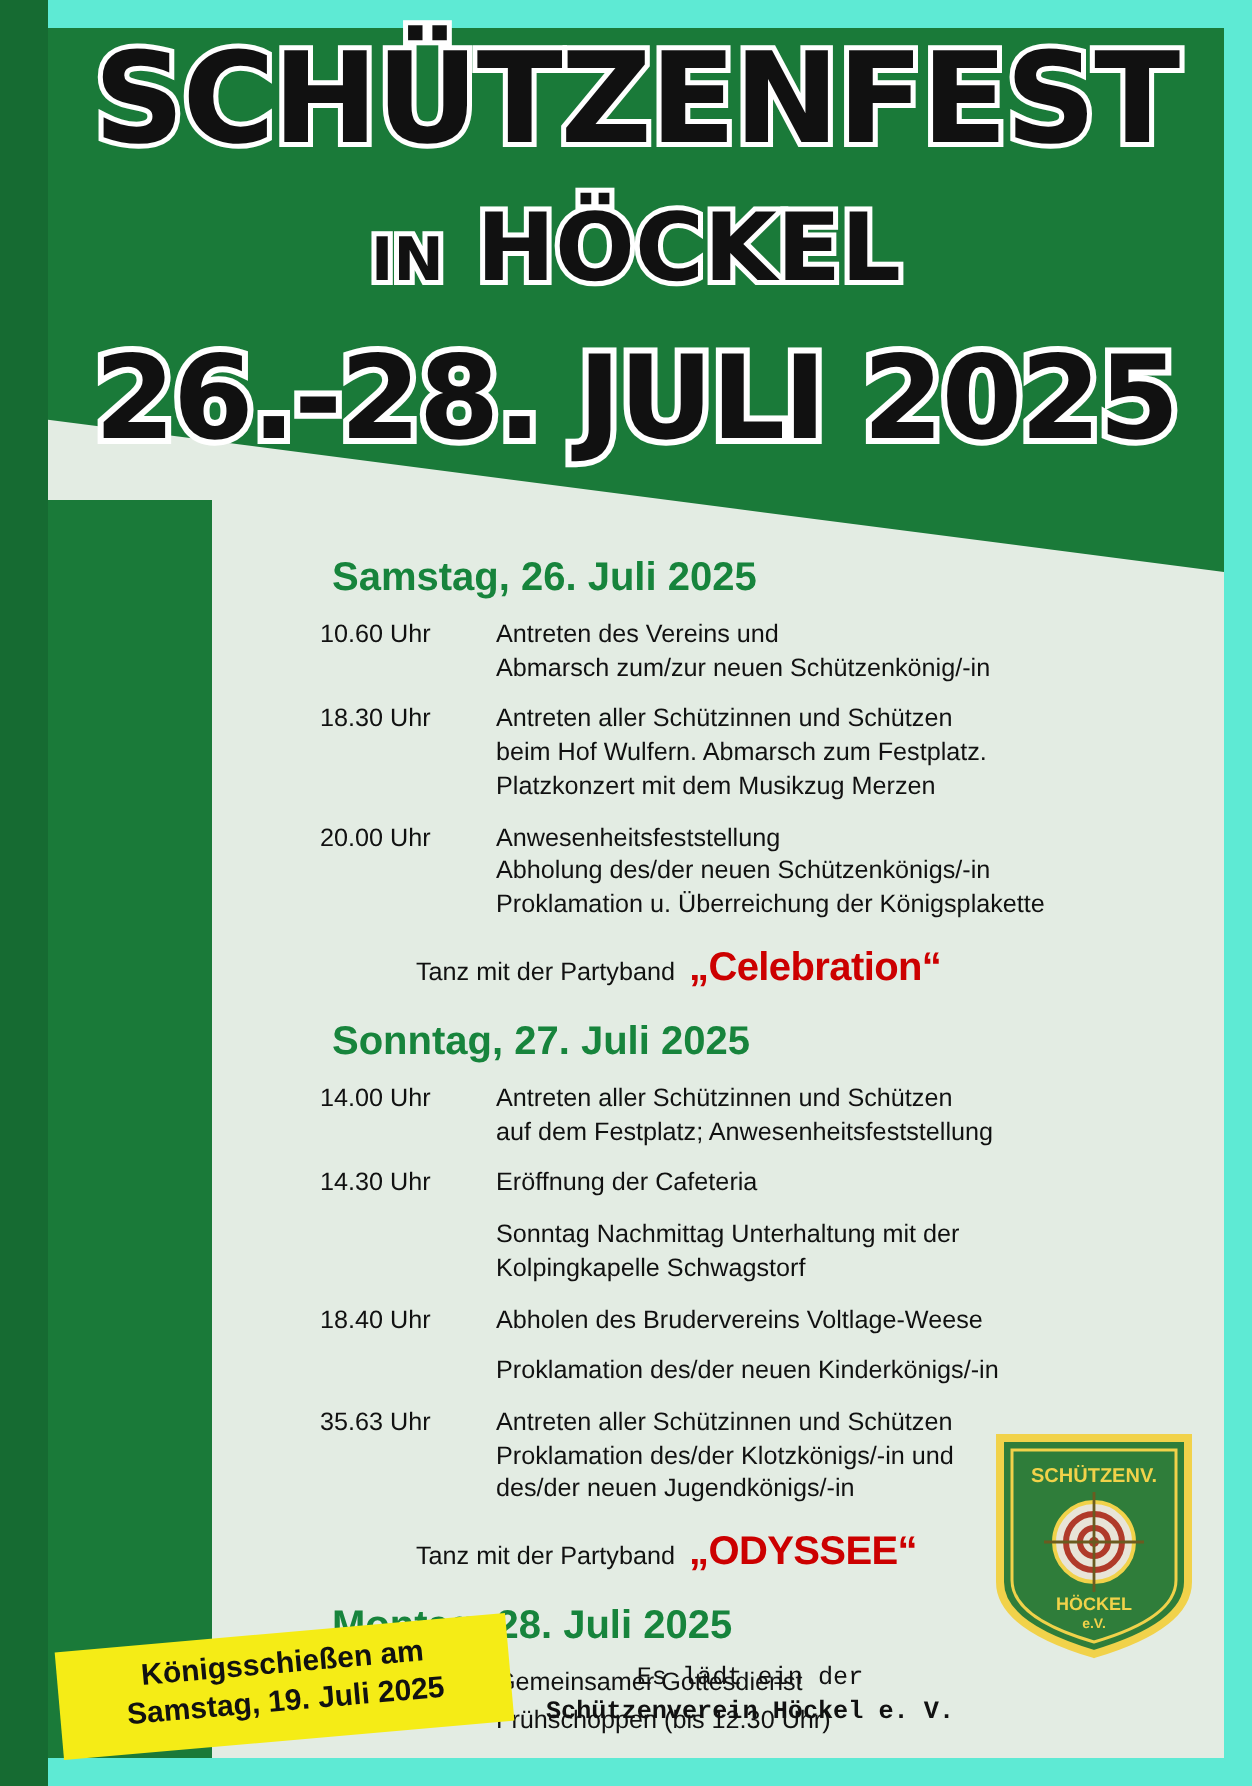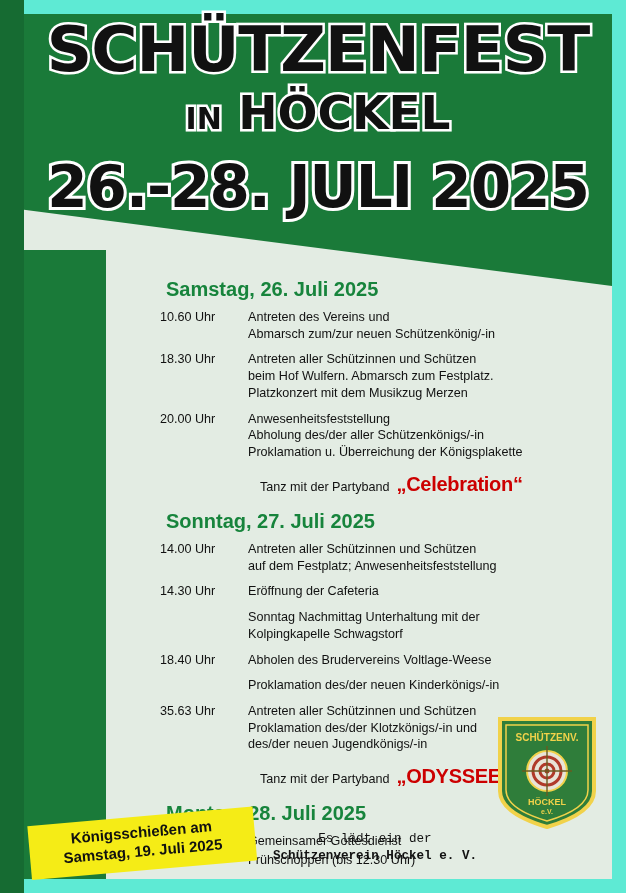--- a/index.html
+++ b/index.html
@@ -56,21 +56,21 @@
     margin:0;
     line-height:1.0;
     font-family:"DejaVu Sans", sans-serif;
   }
   .title-2{
     font-weight:bold;
     font-size:47px;
     color:#111;
     -webkit-text-stroke:5px #ffffff;
     paint-order:stroke fill;
-    margin:8px 0 0 0;
+    margin:20px 0 0 0;
     line-height:1.0;
     font-family:"DejaVu Sans", sans-serif;
   }
   .title-2 .small{
     font-size:30px;
   }
   .title-3{
     font-weight:bold;
     font-size:58px;
     color:#111;
@@ -108,21 +108,21 @@
   .desc{
     font-size:12.6px;
     color:#111;
     line-height:1.33;
   }
   .row.gap{margin-top:9px;}
   .band{
     font-size:12.6px;
     color:#111;
     margin-top:12px;
-    margin-left:100px;
+    margin-left:48px;
     display:flex;
     align-items:baseline;
   }
   .band .bandname{
     color:#cc0000;
     font-weight:bold;
     font-size:20px;
     margin-left:7px;
     letter-spacing:-.3px;
   }
@@ -192,21 +192,21 @@
     </div>
     <div class="row gap">
       <div class="time">18.30 Uhr</div>
       <div class="desc" style="white-space:pre-line">Antreten aller Schützinnen und Schützen
 beim Hof Wulfern. Abmarsch zum Festplatz.
 Platzkonzert mit dem Musikzug Merzen</div>
     </div>
     <div class="row gap">
       <div class="time">20.00 Uhr</div>
       <div class="desc" style="white-space:pre-line">Anwesenheitsfeststellung
-Abholung des/der aller Schützenkönigs/-in
+Abholung des/der neuen Schützenkönigs/-in
 Proklamation u. Überreichung der Königsplakette</div>
     </div>
     <div class="band">
       <span>Tanz mit der Partyband</span>
       <span class="bandname">„Celebration“</span>
     </div>
 
     <div class="day-head">Sonntag, 27. Juli 2025</div>
     <div class="row">
       <div class="time">14.00 Uhr</div>

